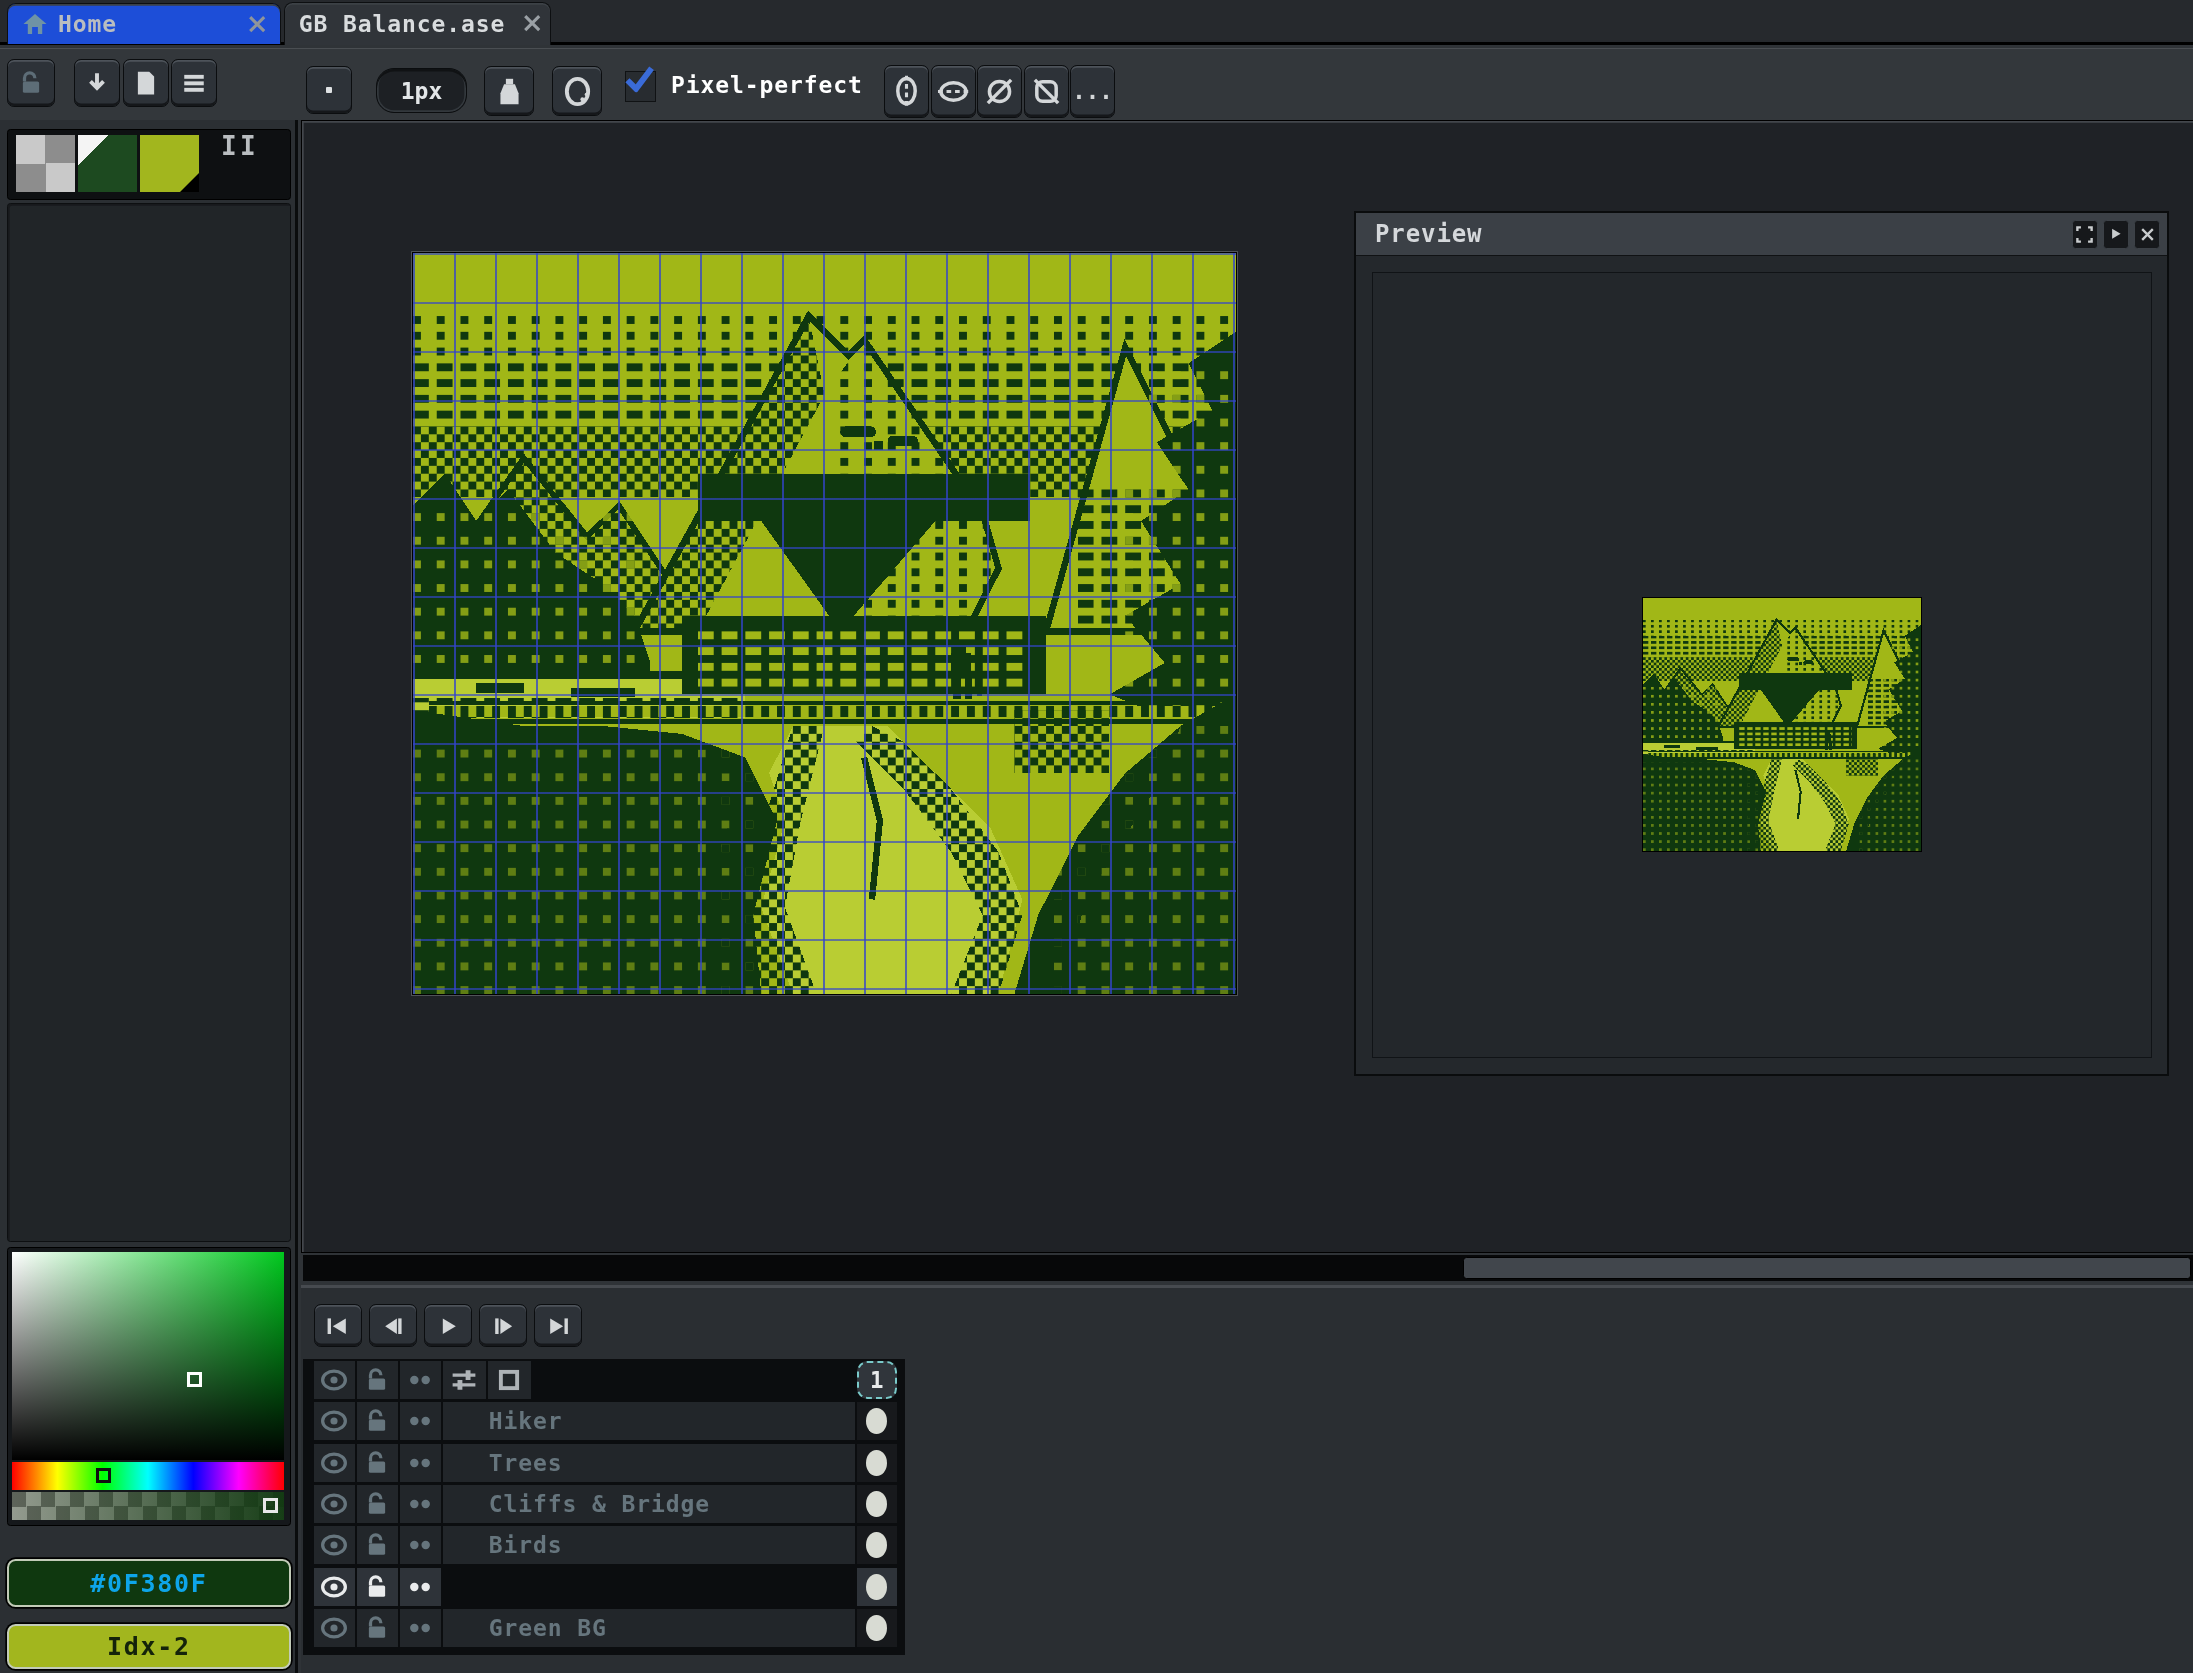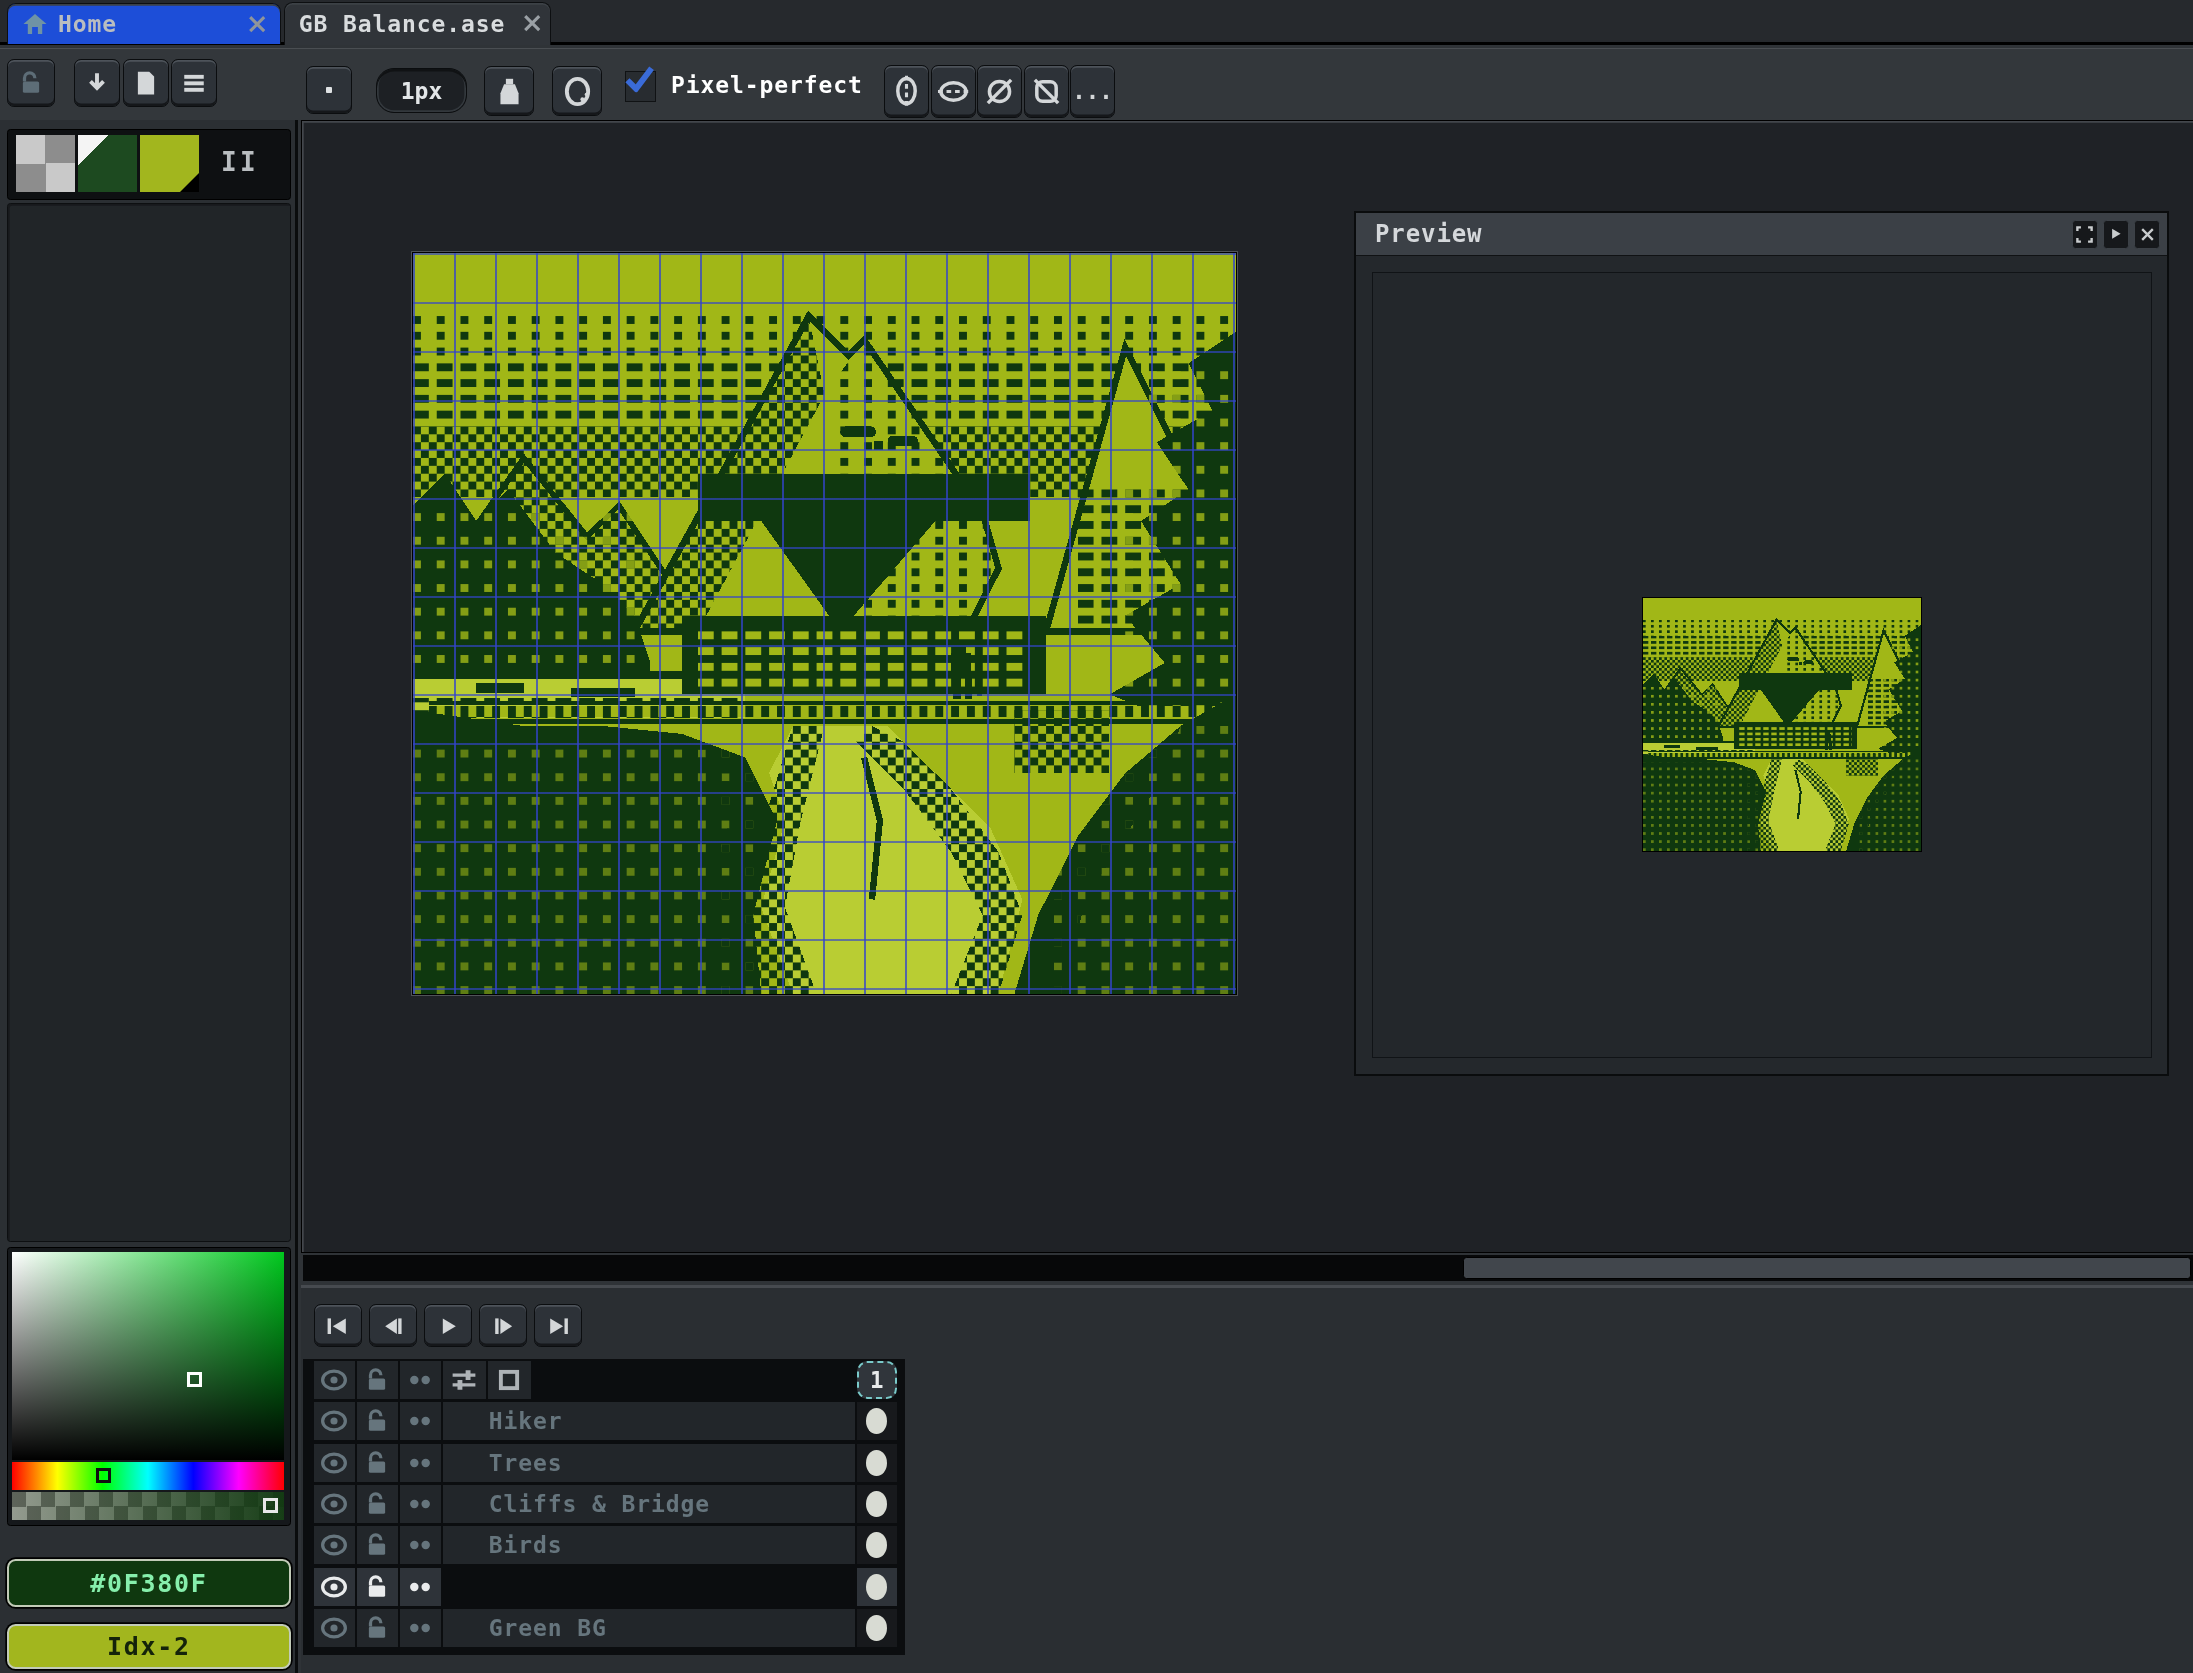--- a/index.html
+++ b/index.html
@@ -54,21 +54,21 @@
   .huebar{left:4.3px;top:214px;width:272px;height:28px;
     background:linear-gradient(to right,#f00,#ff0,#0f0,#0ff,#00f,#f0f,#f00)}
   .alphabar{left:4.3px;top:244px;width:272px;height:28px;
     background:linear-gradient(to right,rgba(15,56,15,.05),rgba(15,56,15,.95)),
     repeating-conic-gradient(#9ba096 0 25%,#62665e 0 50%);background-size:100% 100%,29px 29px}
   .ring{width:14.6px;height:14.6px;border:3.4px solid #fff;background:transparent}
   .ring.dark{border-color:#101010}
   .bigbtn{left:6.9px;width:284px;height:48px;border-radius:8.6px;display:flex;align-items:center;
     justify-content:center;font-size:25px;letter-spacing:1.7px;border:2.6px solid #c2cbb8;
     box-shadow:0 0 0 1.7px #000}
-  .hexbtn{top:1439px;background:var(--hex-bg);color:#86efac}
+  .hexbtn{top:1439px;background:var(--hex-bg);color:#0ea5e9}
   .idxbtn{top:1504px;background:var(--idx-bg);color:#14230a;height:45px}
 
   
   .workspace{left:301px;top:120px;width:1893px;height:1133px;background:#1f2226;border:1.7px solid #000;
     box-shadow:inset 1.7px 1.7px 0 #43474c}
   .canvas{left:110px;top:131px;width:825px;height:743px;border:1.7px solid #000;box-shadow:0 0 0 0.9px #555a5e}
   .canvas svg{position:absolute;left:0;top:0;width:100%;height:100%}
   .gridov{position:absolute;inset:0;
     background-image:linear-gradient(to right,rgba(51,68,204,.75) 0 1.7px,transparent 1.7px),
                      linear-gradient(to bottom,rgba(51,68,204,.65) 0 1.7px,transparent 1.7px);
@@ -354,21 +354,21 @@
         </svg>
       </div>
     <div class="abs pbtn" style="left:1070px;top:15.5px;width:45px;height:53px;font-size:22.4px">...</div>
   </div>
 
   <div class="abs sidebar">
     <div class="abs palbox">
       <div class="abs swatch sw-checker" style="left:7.7px"></div>
       <div class="abs swatch sw-split" style="left:70px"></div>
       <div class="abs swatch sw-main" style="left:132px;width:59px;height:57px;top:5.2px"></div>
-      <div class="abs palhandle" style="left:213px;top:17px">II</div>
+      <div class="abs palhandle" style="left:213px;top:1px">II</div>
     </div>
     <div class="abs palpanel"></div>
 
     <div class="abs picker">
       <div class="abs sv">
         <div class="abs ring" style="left:175px;top:120px"></div>
       </div>
       <div class="abs huebar">
         <div class="abs ring dark" style="left:84px;top:6px"></div>
       </div>

